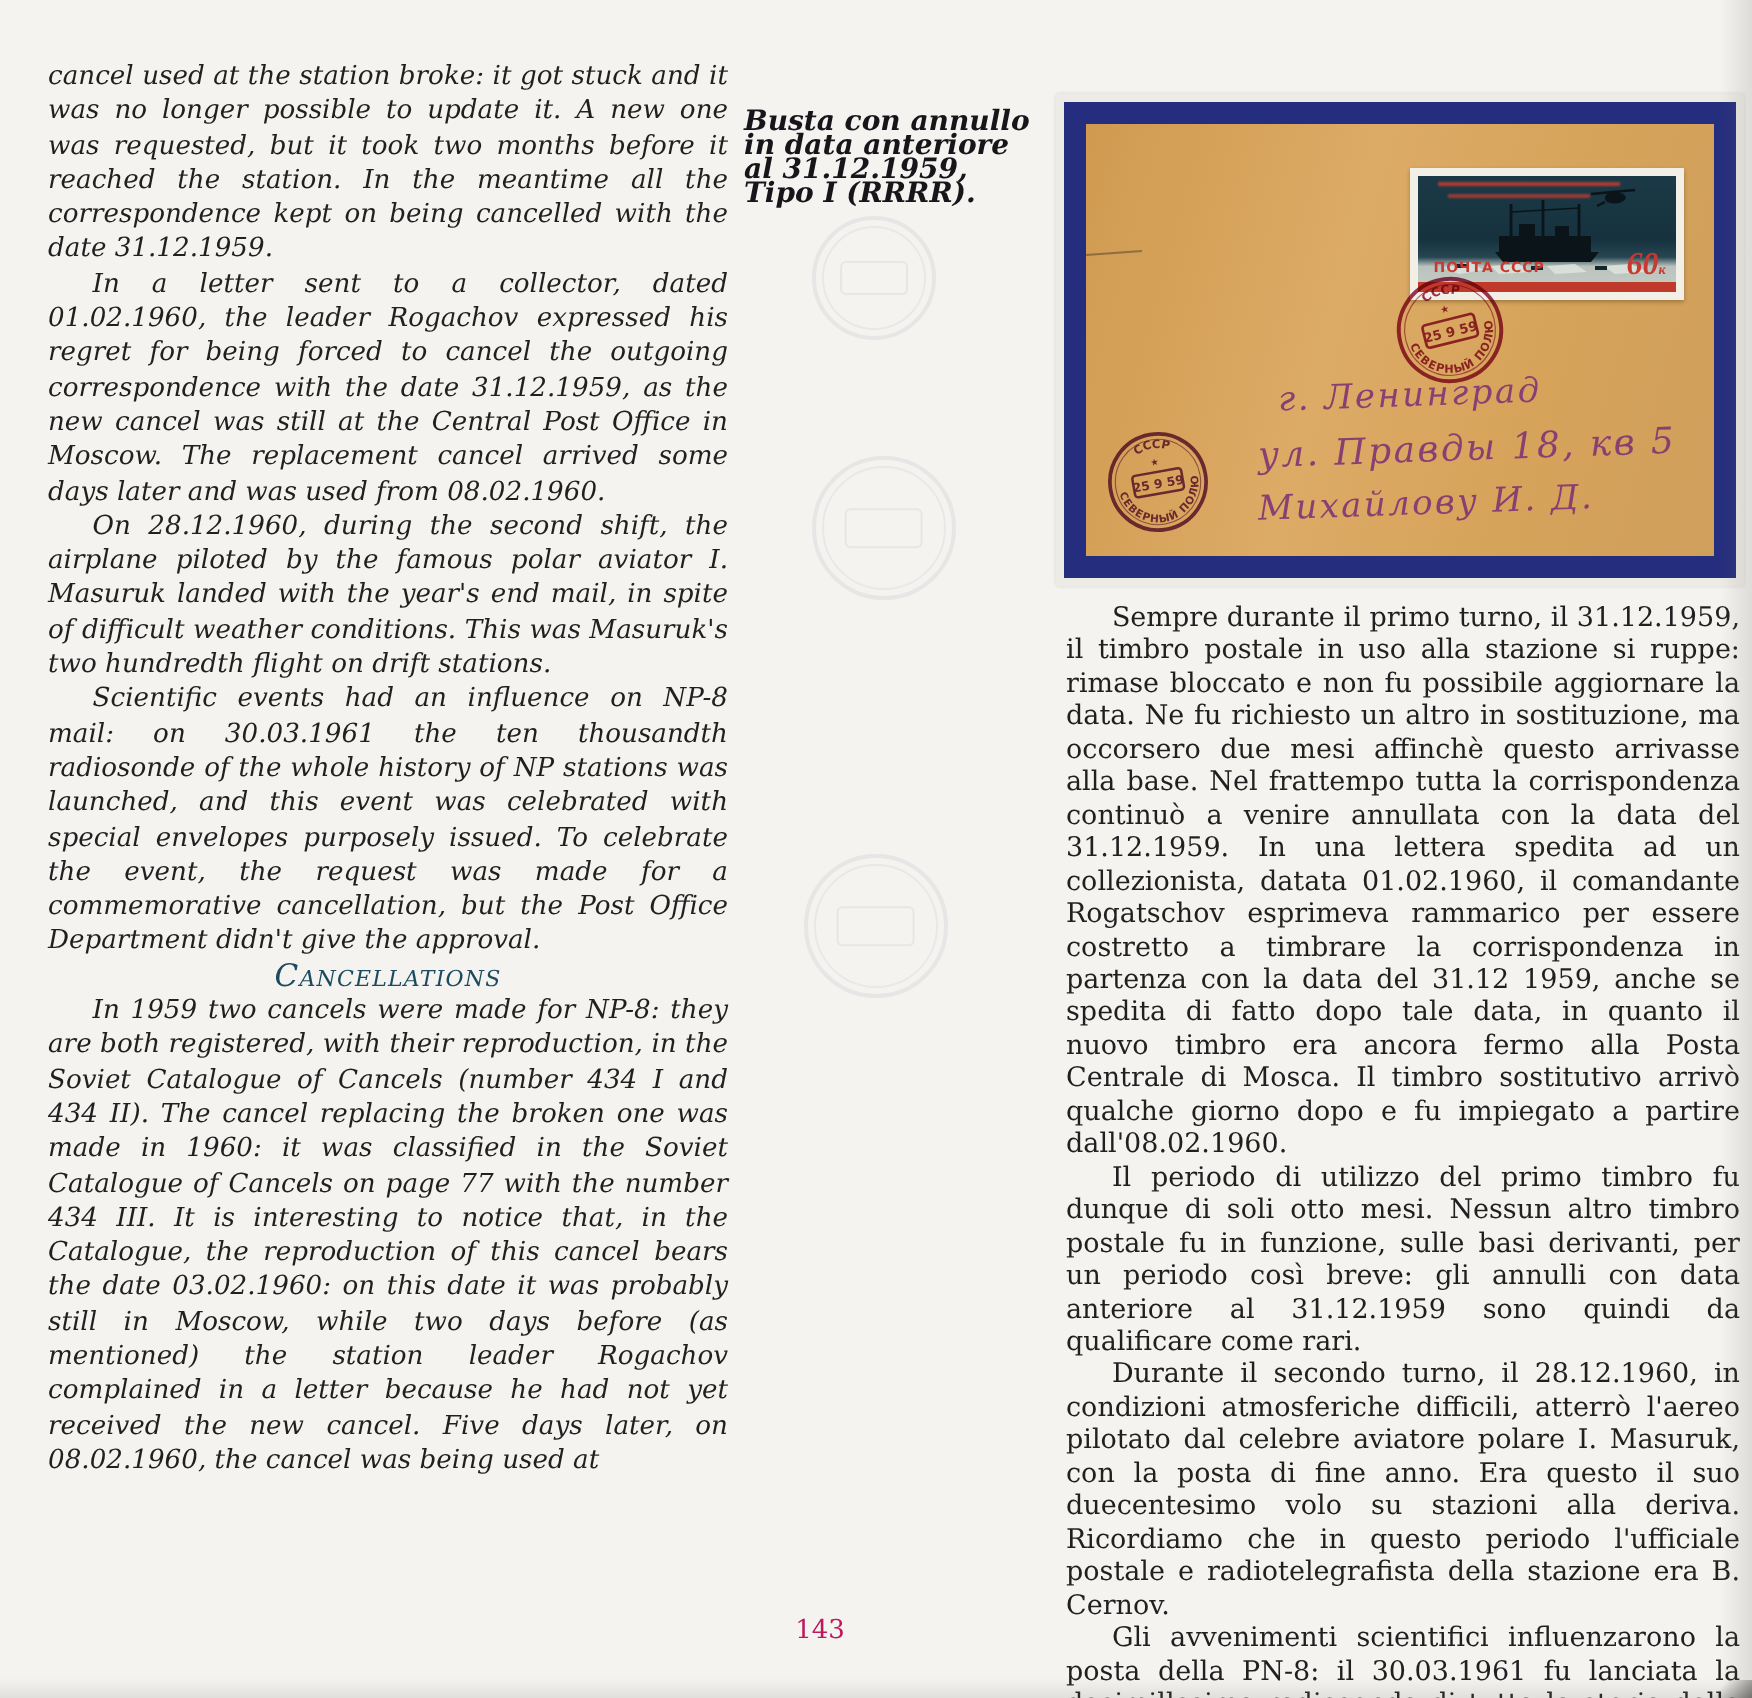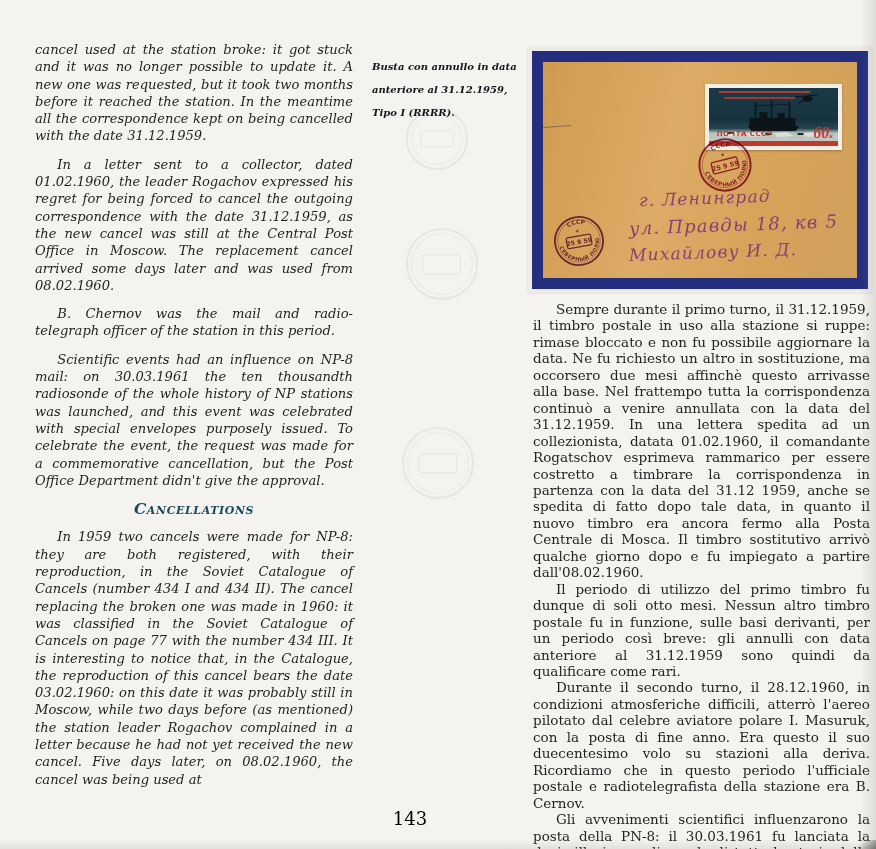--- a/index.html
+++ b/index.html
@@ -26,45 +26,45 @@
   .ghost .inner-ring{position:absolute;inset:3px;border-radius:50%;border:1px solid rgba(95,115,135,0.08);}
   .ghost .date-box{position:absolute;left:50%;top:50%;width:55%;height:26%;
     transform:translate(-50%,-50%);border:1.5px solid rgba(95,115,135,0.10);border-radius:3px;}
 
   
   .left-col{
     position:absolute;left:24px;top:30px;width:340px;
     font-style:italic;font-size:13.1px;line-height:17.3px;
     text-align:justify;
   }
-  .left-col p{margin:11px;text-indent:1.7em;}
+  .left-col p{margin:0;text-indent:1.7em;}
   .left-col p.noindent{text-indent:0;}
   .section-heading{
     margin:7px 0 3px 0;text-align:center;text-indent:0 !important;
-    font-variant:small-caps;font-weight:bold;font-style:italic;
+    font-variant:small-caps;font-weight:normal;font-style:italic;
     font-size:15.5px;letter-spacing:0.6px;color:#1c4a5e;
   }
 
   
   .caption{
     position:absolute;left:372px;top:55px;width:150px;
-    font-style:italic;font-weight:bold;font-size:10px;line-height:23px;
+    font-style:italic;font-weight:bold;font-size:14px;line-height:12px;
     color:#17151a;
   }
 
   
   .right-col{
     position:absolute;left:533px;top:301px;width:337px;
     font-size:13.5px;line-height:16.45px;text-align:justify;
   }
   .right-col p{margin:0;text-indent:1.7em;}
 
   .page-number{
     position:absolute;left:380px;top:808px;width:60px;
-    text-align:center;font-size:18px;color:#000000;
+    text-align:center;font-size:13px;color:#be185d;
   }
 
   
   .envelope-wrap{
     position:absolute;left:528px;top:47px;width:344px;height:246px;
     background:#edebe6;padding:0;box-sizing:border-box;
     box-shadow:0 0 2px rgba(0,0,0,0.12);
   }
   .env-frame{
     position:absolute;left:4px;top:4px;right:4px;bottom:4px;
@@ -128,21 +128,21 @@
     <div class="date-box"></div>
   </div>
   <div class="ghost" style="left:402px;top:427px;width:68px;height:68px;">
     <div class="inner-ring"></div>
     <div class="date-box"></div>
   </div>
 
   <div class="left-col">
     <p class="noindent">cancel used at the station broke: it got stuck and it was no longer possible to update it. A new one was requested, but it took two months before it reached the station. In the meantime all the correspondence kept on being cancelled with the date 31.12.1959.</p>
     <p>In a letter sent to a collector, dated 01.02.1960, the leader Rogachov expressed his regret for being forced to cancel the outgoing correspondence with the date 31.12.1959, as the new cancel was still at the Central Post Office in Moscow. The replacement cancel arrived some days later and was used from 08.02.1960.</p>
-    <p>B. Chernov was the mail and radio-telegraph officer of the station in this period.</p>
+    <p>On 28.12.1960, during the second shift, the airplane piloted by the famous polar aviator I. Masuruk landed with the year's end mail, in spite of difficult weather conditions. This was Masuruk's two hundredth flight on drift stations.</p>
     <p>Scientific events had an influence on NP-8 mail: on 30.03.1961 the ten thousandth radiosonde of the whole history of NP stations was launched, and this event was celebrated with special envelopes purposely issued. To celebrate the event, the request was made for a commemorative cancellation, but the Post Office Department didn't give the approval.</p>
     <p class="section-heading">Cancellations</p>
     <p>In 1959 two cancels were made for NP-8: they are both registered, with their reproduction, in the Soviet Catalogue of Cancels (number 434 I and 434 II). The cancel replacing the broken one was made in 1960: it was classified in the Soviet Catalogue of Cancels on page 77 with the number 434 III. It is interesting to notice that, in the Catalogue, the reproduction of this cancel bears the date 03.02.1960: on this date it was probably still in Moscow, while two days before (as mentioned) the station leader Rogachov complained in a letter because he had not yet received the new cancel. Five days later, on 08.02.1960, the cancel was being used at</p>
   </div>
 
   <div class="caption">Busta con annullo in data anteriore al 31.12.1959, Tipo I (RRRR).</div>
 
   <div class="envelope-wrap">
     <div class="env-frame">
       <div class="env-face">

